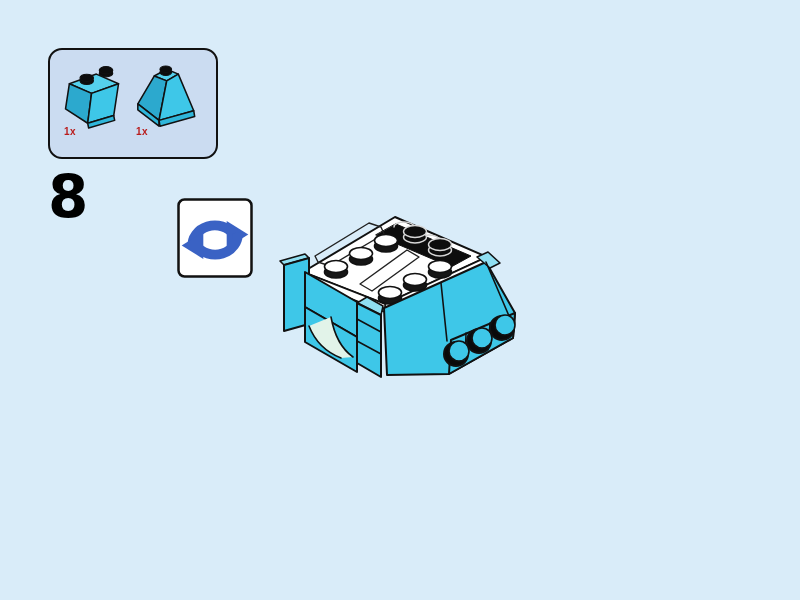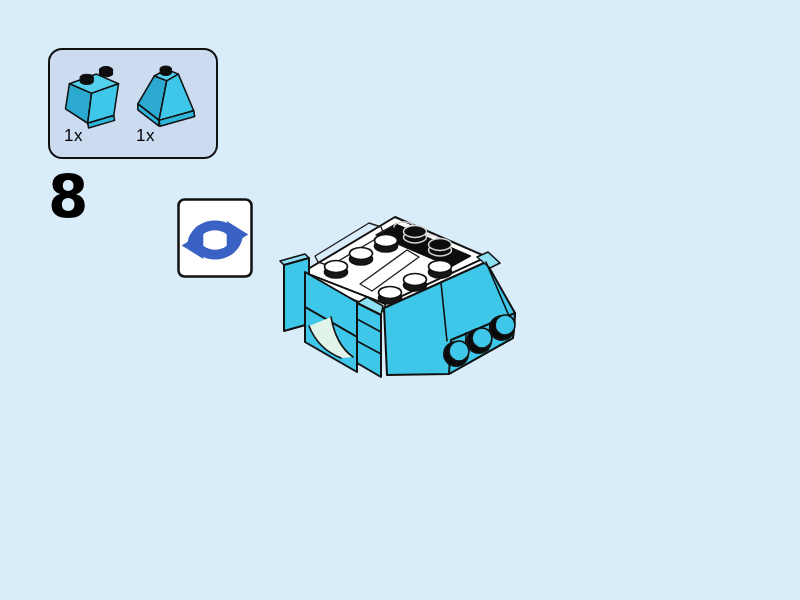--- a/index.html
+++ b/index.html
@@ -10,21 +10,21 @@
     position:relative;overflow:hidden;
   }
   .stage{position:absolute;inset:0;}
   .parts-box{
     position:absolute;left:48px;top:48px;width:166px;height:107px;
     background:#CBDCF1;border:2px solid #111;border-radius:14px;
   }
   .parts-box svg{position:absolute;left:0;top:0;}
   .qty-label{
     position:absolute;top:76px;
-    font-size:17px;font-weight:400;color:#000000;letter-spacing:0.5px;
+    font-size:10px;font-weight:700;color:#b91c1c;letter-spacing:0.5px;
   }
   .qty-1{left:14px;}
   .qty-2{left:86px;}
   .step-number{
     position:absolute;left:48px;top:168px;
     font-family:"DejaVu Sans","Liberation Sans",sans-serif;
     font-size:58px;font-weight:800;color:#000;line-height:1;
   }
   .rotate-box{position:absolute;left:177px;top:198px;width:76px;height:80px;}
   .model{position:absolute;left:270px;top:200px;width:280px;height:195px;}

